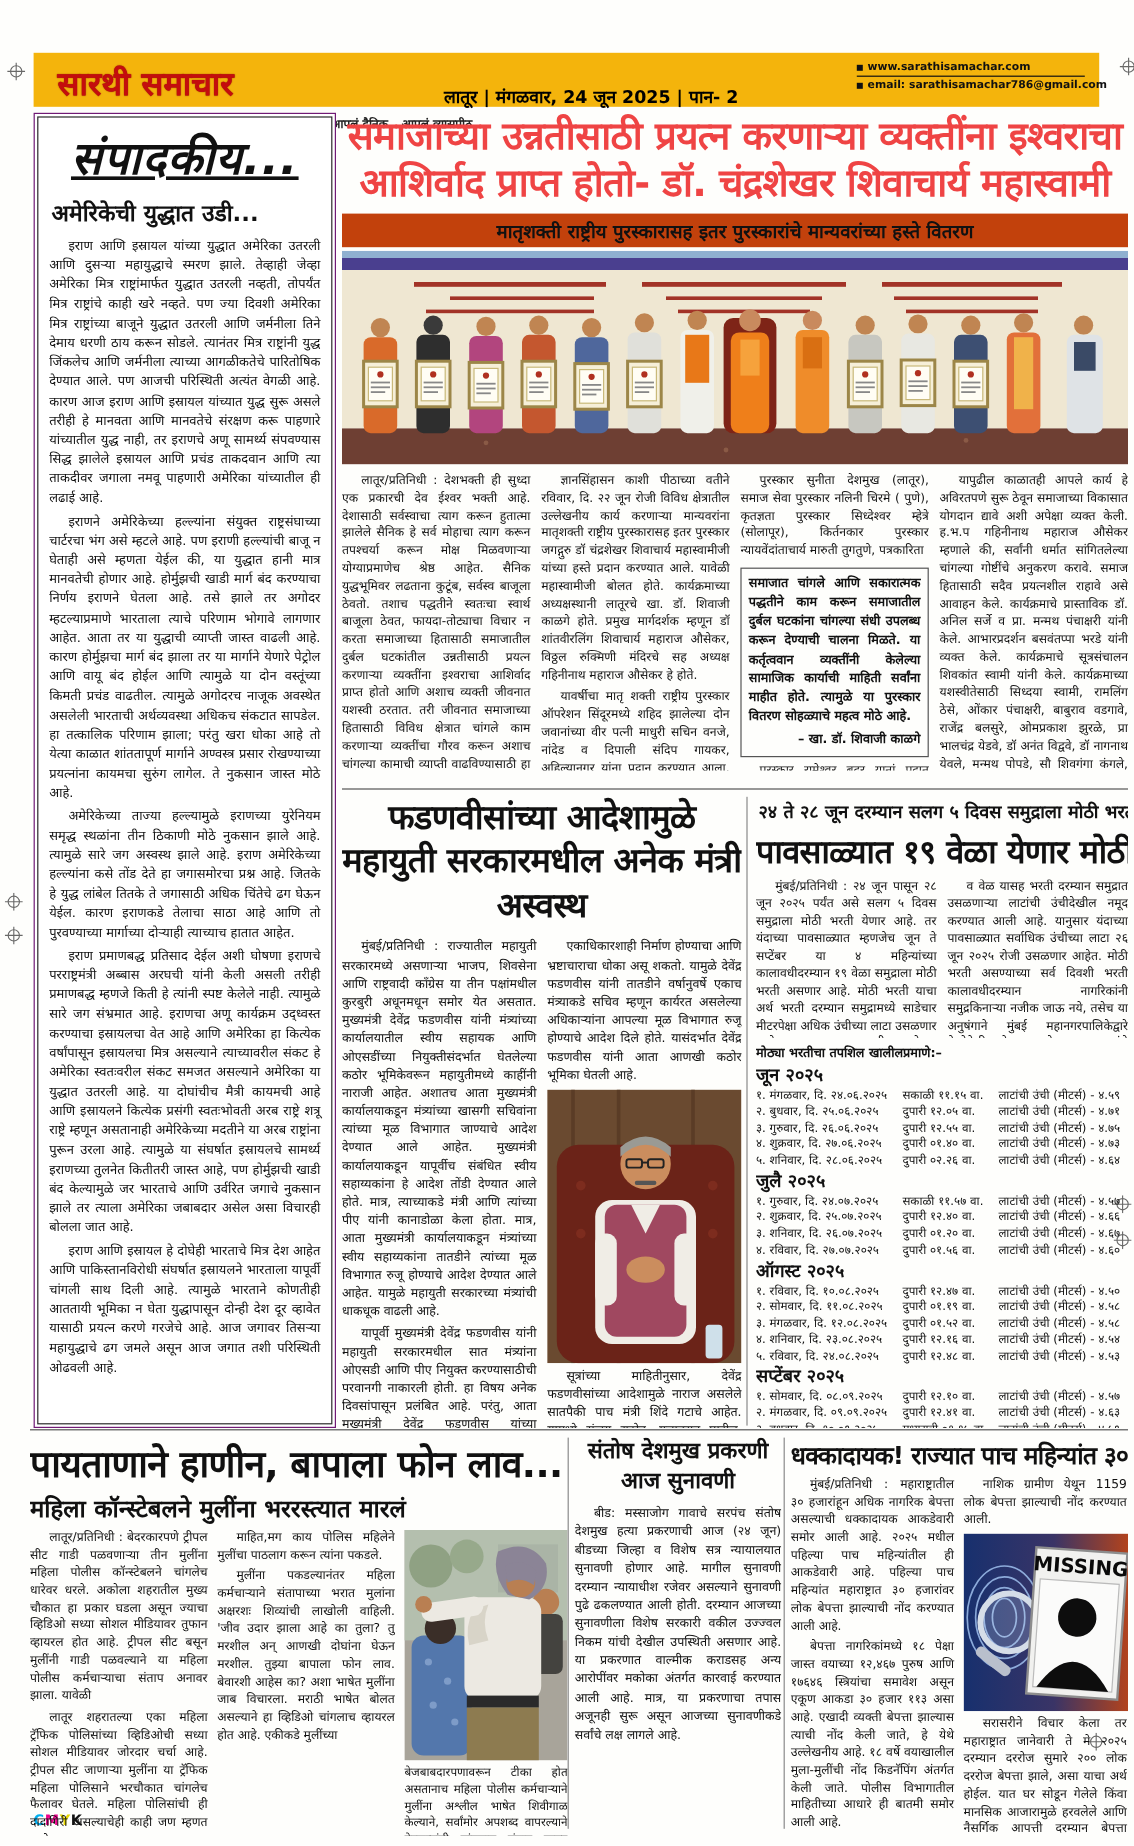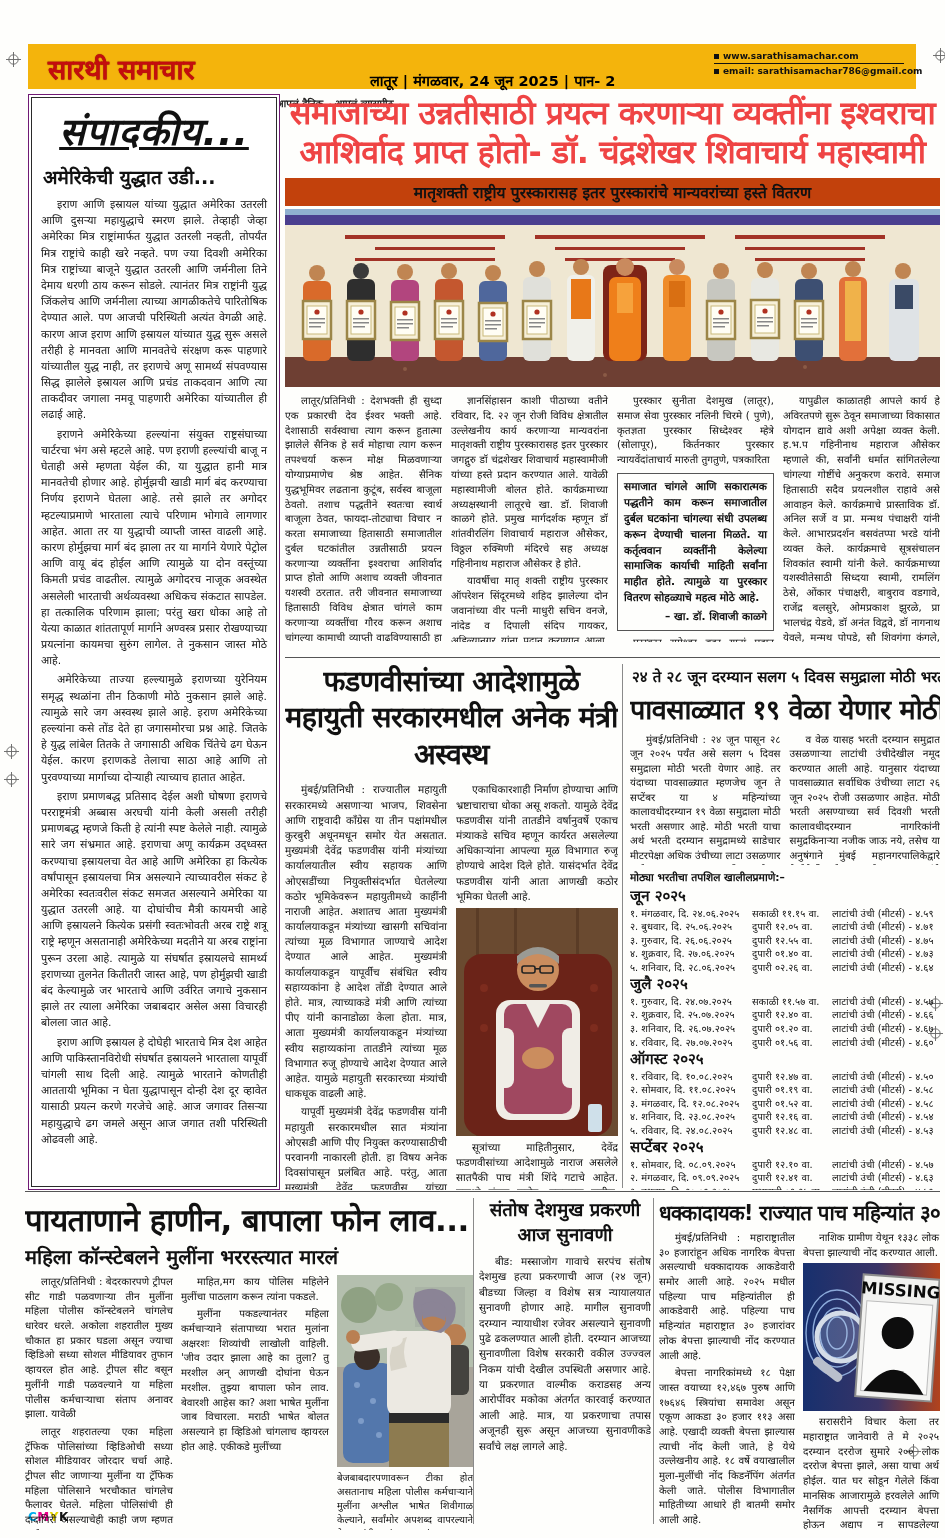--- a/index.html
+++ b/index.html
@@ -562,21 +562,21 @@
 
   <div class="missing">
     <div class="miss-headline">धक्कादायक! राज्यात पाच महिन्यांत ३० हजार नागरिक बेपत्ता</div>
     <div class="miss-cols">
       <div class="miss-col">
 
       <p class="bp">मुंबई/प्रतिनिधी : महाराष्ट्रातील ३० हजारांहून अधिक नागरिक बेपत्ता असल्याची धक्कादायक आकडेवारी समोर आली आहे. २०२५ मधील पहिल्या पाच महिन्यांतील ही आकडेवारी आहे. पहिल्या पाच महिन्यांत महाराष्ट्रात ३० हजारांवर लोक बेपत्ता झाल्याची नोंद करण्यात आली आहे.</p>
           <p class="bp">बेपत्ता नागरिकांमध्ये १८ पेक्षा जास्त वयाच्या १२,४६७ पुरुष आणि १७६४६ स्त्रियांचा समावेश असून एकूण आकडा ३० हजार ११३ असा आहे. एखादी व्यक्ती बेपत्ता झाल्यास त्याची नोंद केली जाते, हे येथे उल्लेखनीय आहे. १८ वर्षे वयाखालील मुला-मुलींची नोंद किडनॅपिंग अंतर्गत केली जाते. पोलीस विभागातील माहितीच्या आधारे ही बातमी समोर आली आहे.</p>
         </div>
       <div class="miss-col">
-        <p class="bp">नाशिक ग्रामीण येथून १३३८ लोक बेपत्ता झाल्याची नोंद करण्यात आली.</p>
+        <p class="bp">नाशिक ग्रामीण येथून 1159 लोक बेपत्ता झाल्याची नोंद करण्यात आली.</p>
         <svg class="miss-poster" viewBox="0 0 137 148">
           <defs>
             <linearGradient id="mg" x1="0" y1="0" x2="1" y2="0">
               <stop offset="0" stop-color="#17306e"></stop>
                 <stop offset=".55" stop-color="#3a3466"></stop>
                 <stop offset="1" stop-color="#b2431d"></stop>
             </linearGradient>
           </defs>
           <rect width="137" height="148" fill="url(#mg)"></rect>
           <g fill="none" stroke="#9fc0ee" stroke-width="1.4" opacity=".85">

